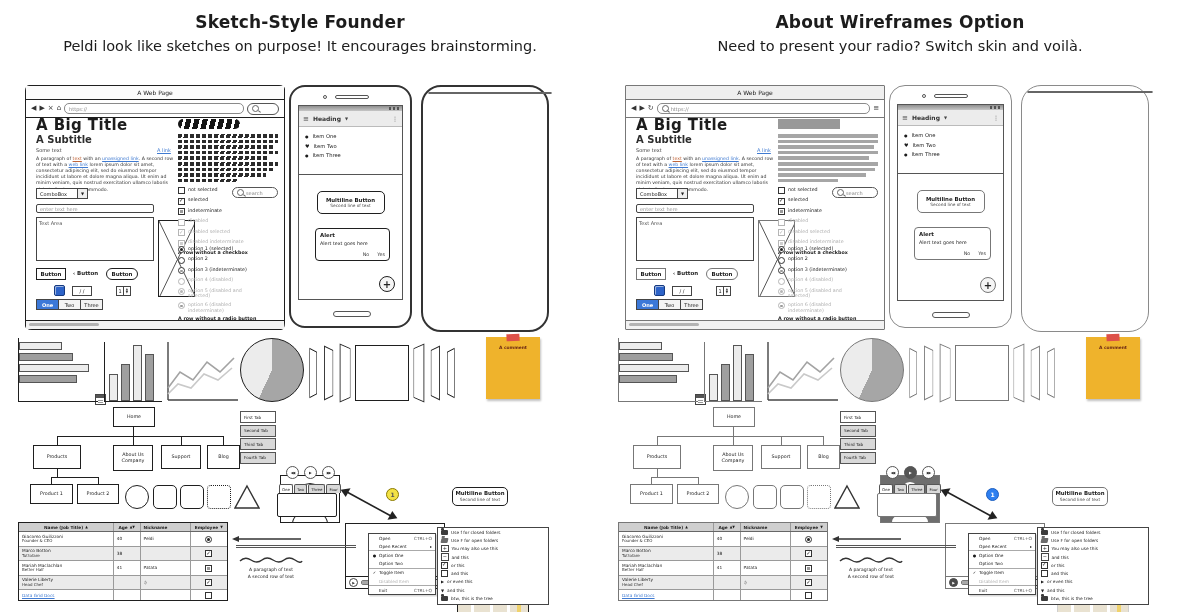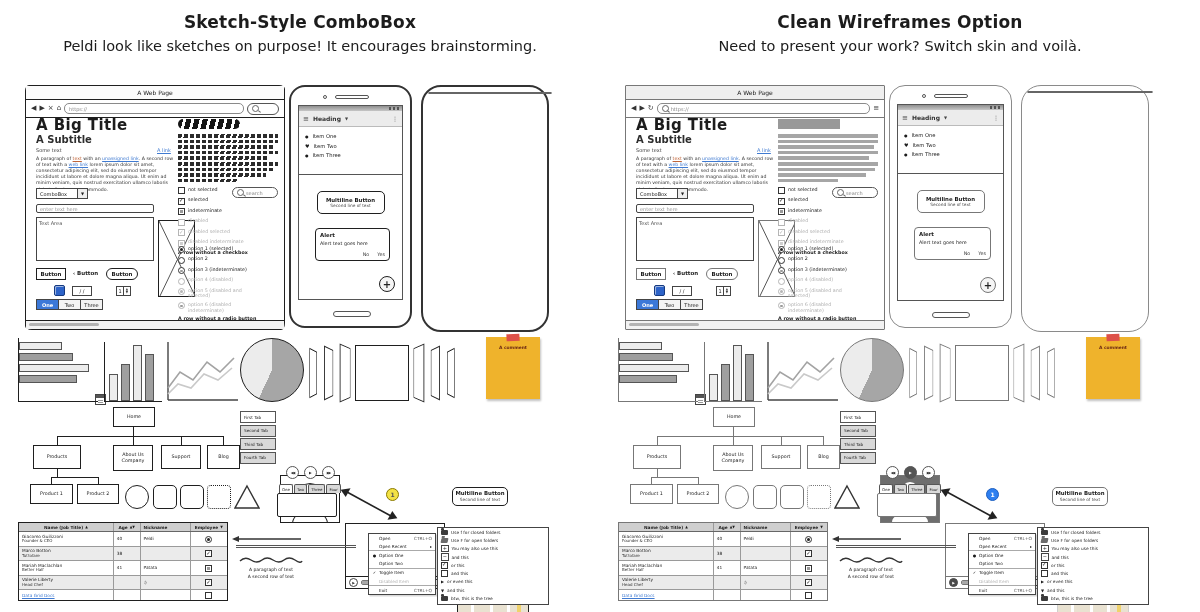--- a/index.html
+++ b/index.html
@@ -190,21 +190,21 @@
   .pmbox{width:5.5px;height:5.5px;border:1px solid #444;text-align:center;line-height:5px;font-size:5px;background:#fff;}
   .ti-ar{font-size:4px;color:#222;}
   .wave{display:block;}
 </style>
 </head>
 <body>
 
 <div id="canvas">
 <section class="panel sketch" style="left: 0px;">
   <header class="panel-header">
-    <div class="panel-title">Sketch-Style ComboBox</div>
+    <div class="panel-title">Sketch-Style Founder</div>
     <div class="panel-sub">Peldi look like sketches on purpose! It encourages brainstorming.</div>
   </header>
 
   <div class="browser box abs" style="left:25px;top:85px;width:260px;height:245px;">
     <div class="b-title">
       <span>A Web Page</span>
     </div>
     <div class="b-nav">
       <span class="nvi">◀</span>
       <span class="nvi">▶</span>
@@ -730,22 +730,22 @@
         </div>
     <div class="tr-row">
           <span class="ti ti-fc"></span>
           <span>btw, this is the tree</span>
         </div>
   </div>
 </section>
 
 <section class="panel clean" style="left: 600px;">
   <header class="panel-header">
-    <div class="panel-title">Clean Wireframes Option</div>
-    <div class="panel-sub">Need to present your work? Switch skin and voilà.</div>
+    <div class="panel-title">About Wireframes Option</div>
+    <div class="panel-sub">Need to present your radio? Switch skin and voilà.</div>
   </header>
 
   <div class="browser box abs" style="left:25px;top:85px;width:260px;height:245px;">
     <div class="b-title">
       <span>A Web Page</span>
     </div>
     <div class="b-nav">
       <span class="nvi">◀</span>
       <span class="nvi">▶</span>
 

